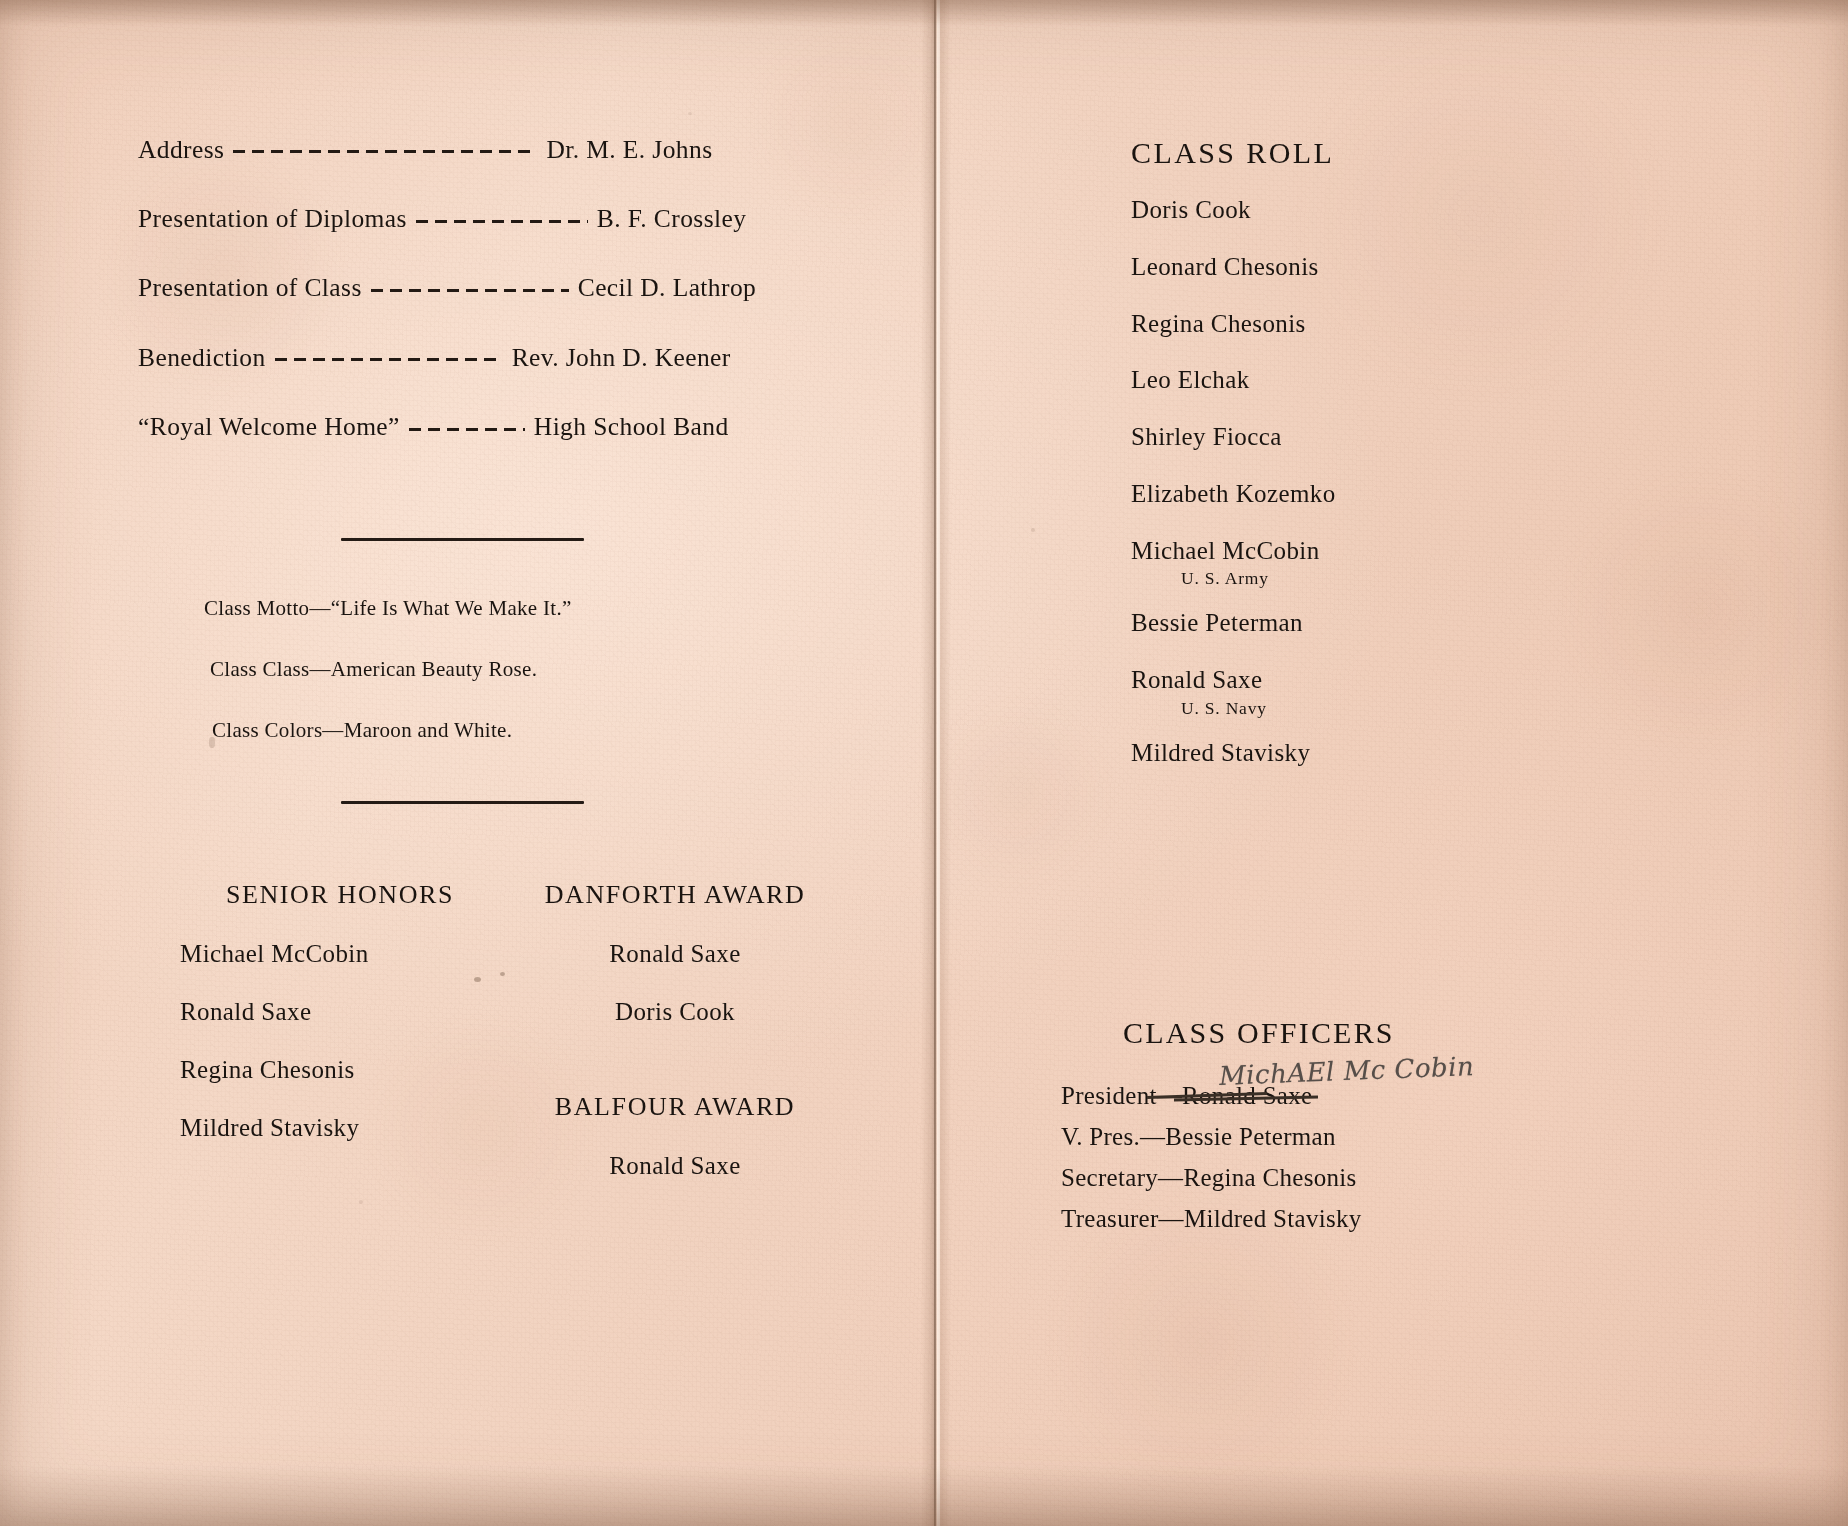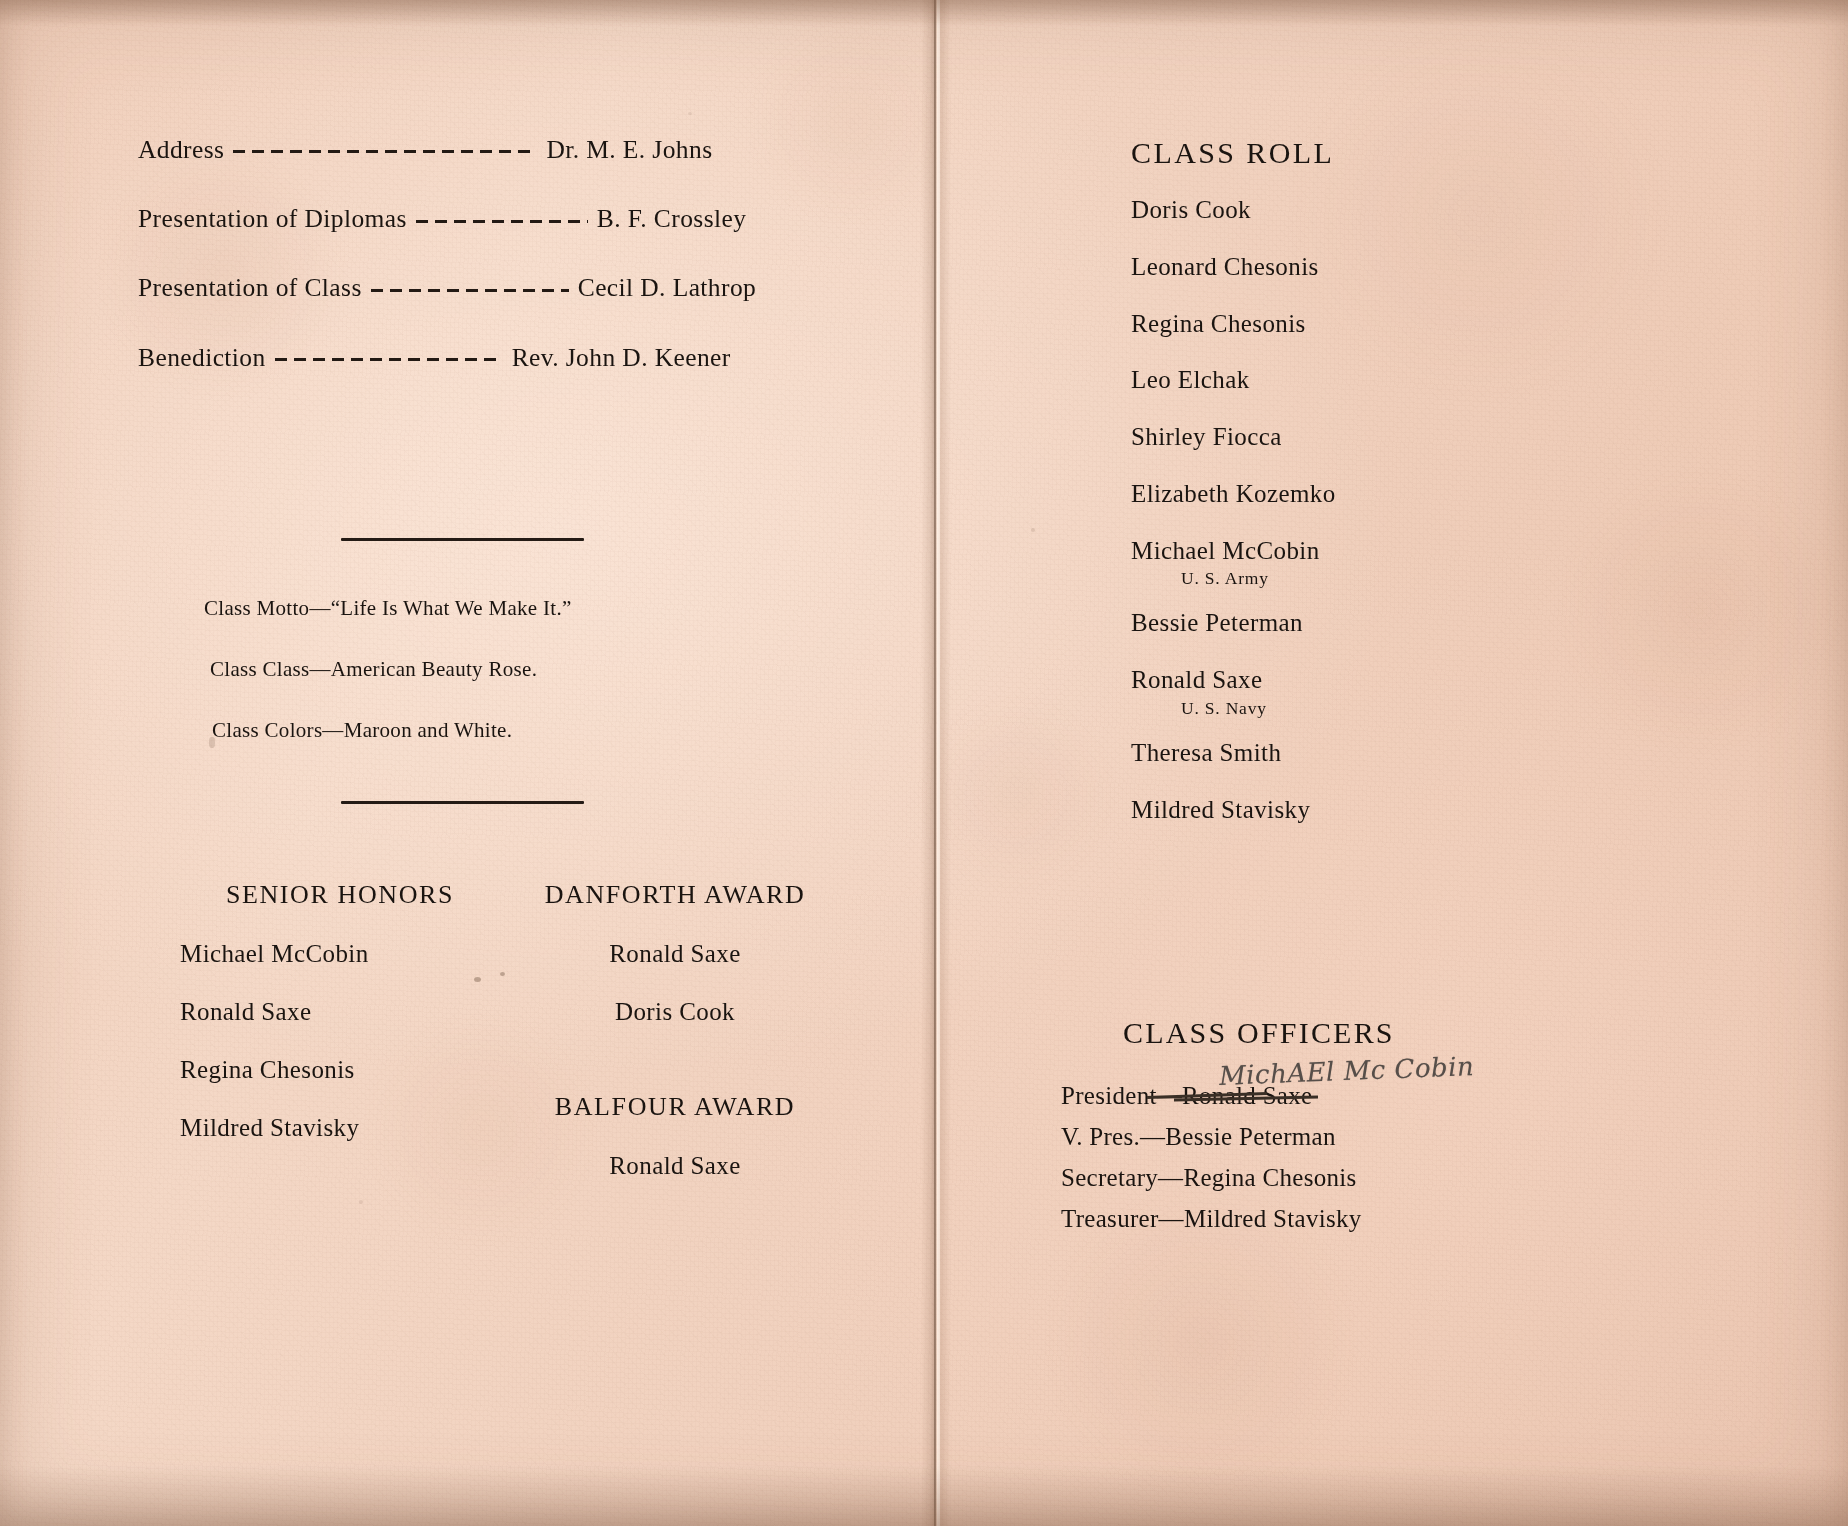--- a/index.html
+++ b/index.html
@@ -349,20 +349,25 @@
         <span class="pr-dashes"></span>
         <span class="pr-person">Cecil D. Lathrop</span>
       </div>
 
       <div class="program-row r4">
         <span class="pr-item">Benediction</span>
         <span class="pr-dashes"></span>
         <span class="pr-person">Rev. John D. Keener</span>
       </div>
 
+      <div class="program-row r5">
+        <span class="pr-item">“Royal Welcome Home”</span>
+        <span class="pr-dashes"></span>
+        <span class="pr-person">High School Band</span>
+      </div>
 
     </div>
 
     <div class="rule r-top"></div>
 
     <div class="traits">
       <div class="trait-line t1">Class Motto—“Life Is What We Make It.”</div>
       <div class="trait-line t2">Class Class—American Beauty Rose.</div>
       <div class="trait-line t3">Class Colors—Maroon and White.</div>
     </div>
@@ -425,23 +430,20 @@
         <div class="roll-branch">U. S. Army</div>
       </div>
       <div class="roll-item">
         <div class="roll-name">Bessie Peterman</div>
       </div>
       <div class="roll-item has-branch">
         <div class="roll-name">Ronald Saxe</div>
         <div class="roll-branch">U. S. Navy</div>
       </div>
       <div class="roll-item">
-        <div class="roll-name">Theresa Smith</div>
-      </div>
-      <div class="roll-item">
         <div class="roll-name">Mildred Stavisky</div>
       </div>
     </div>
 
     <div class="officers-head">CLASS OFFICERS</div>
 
     <div class="officers-list">
 
       <div class="officer-row">
         <span>President</span><span>—</span><span class="struck">Ronald Saxe</span>

